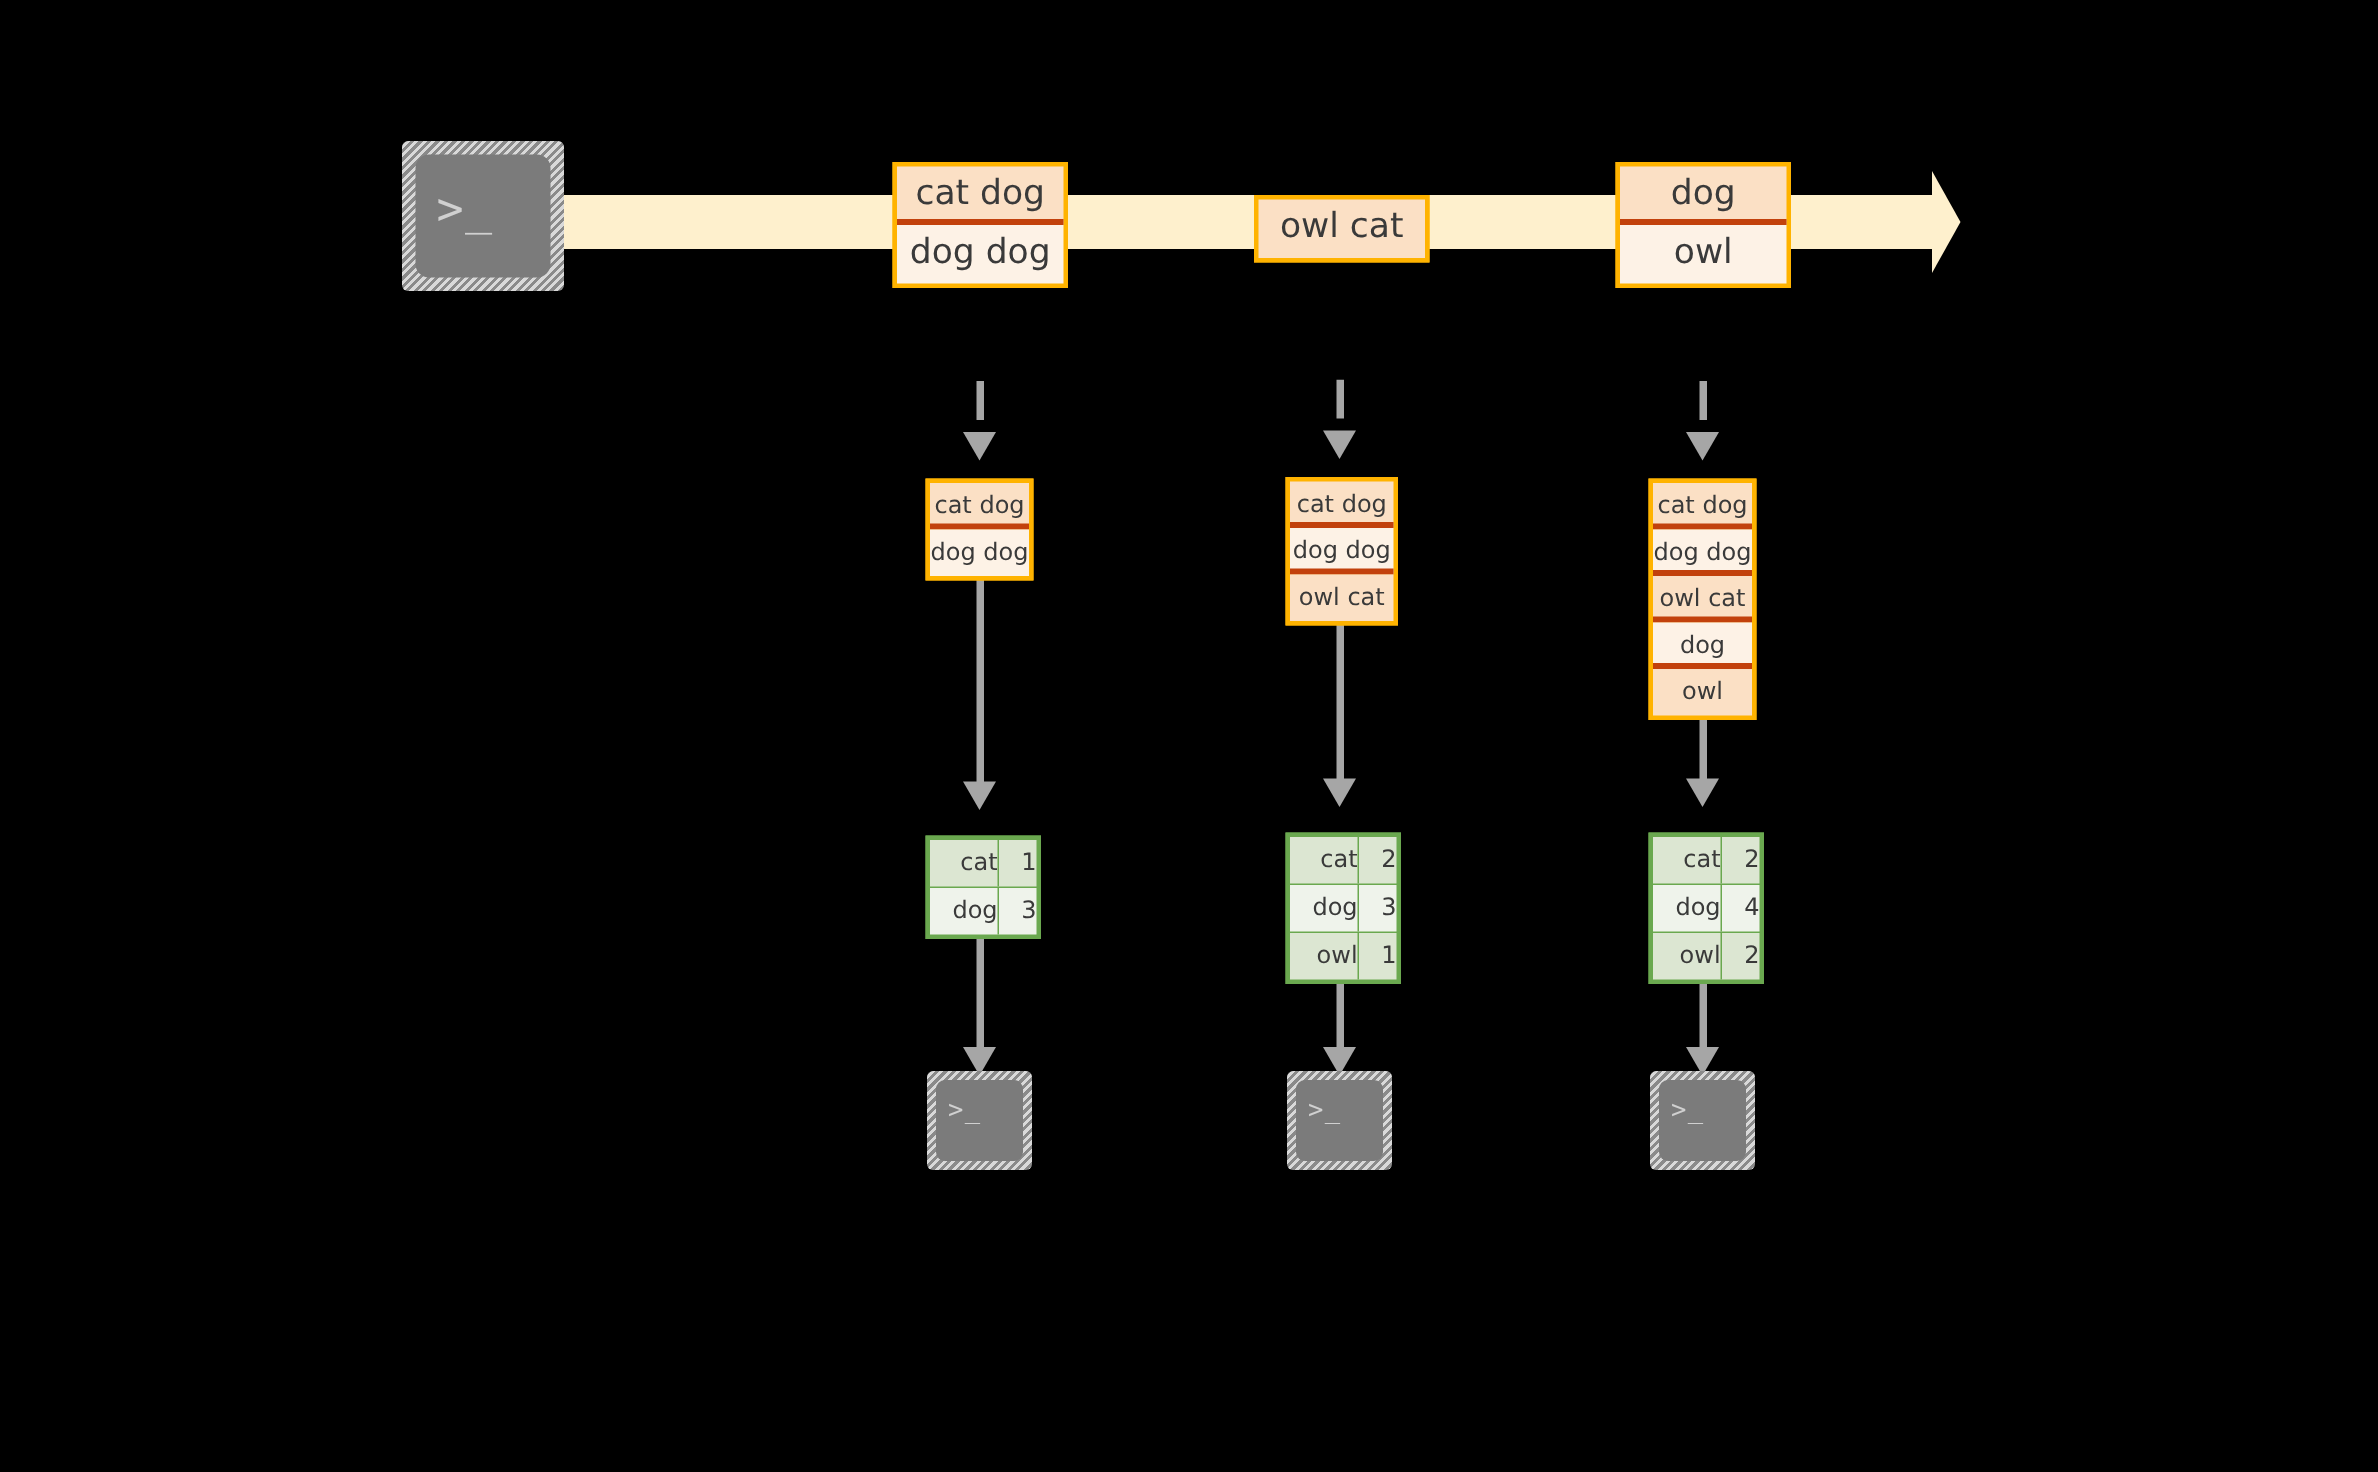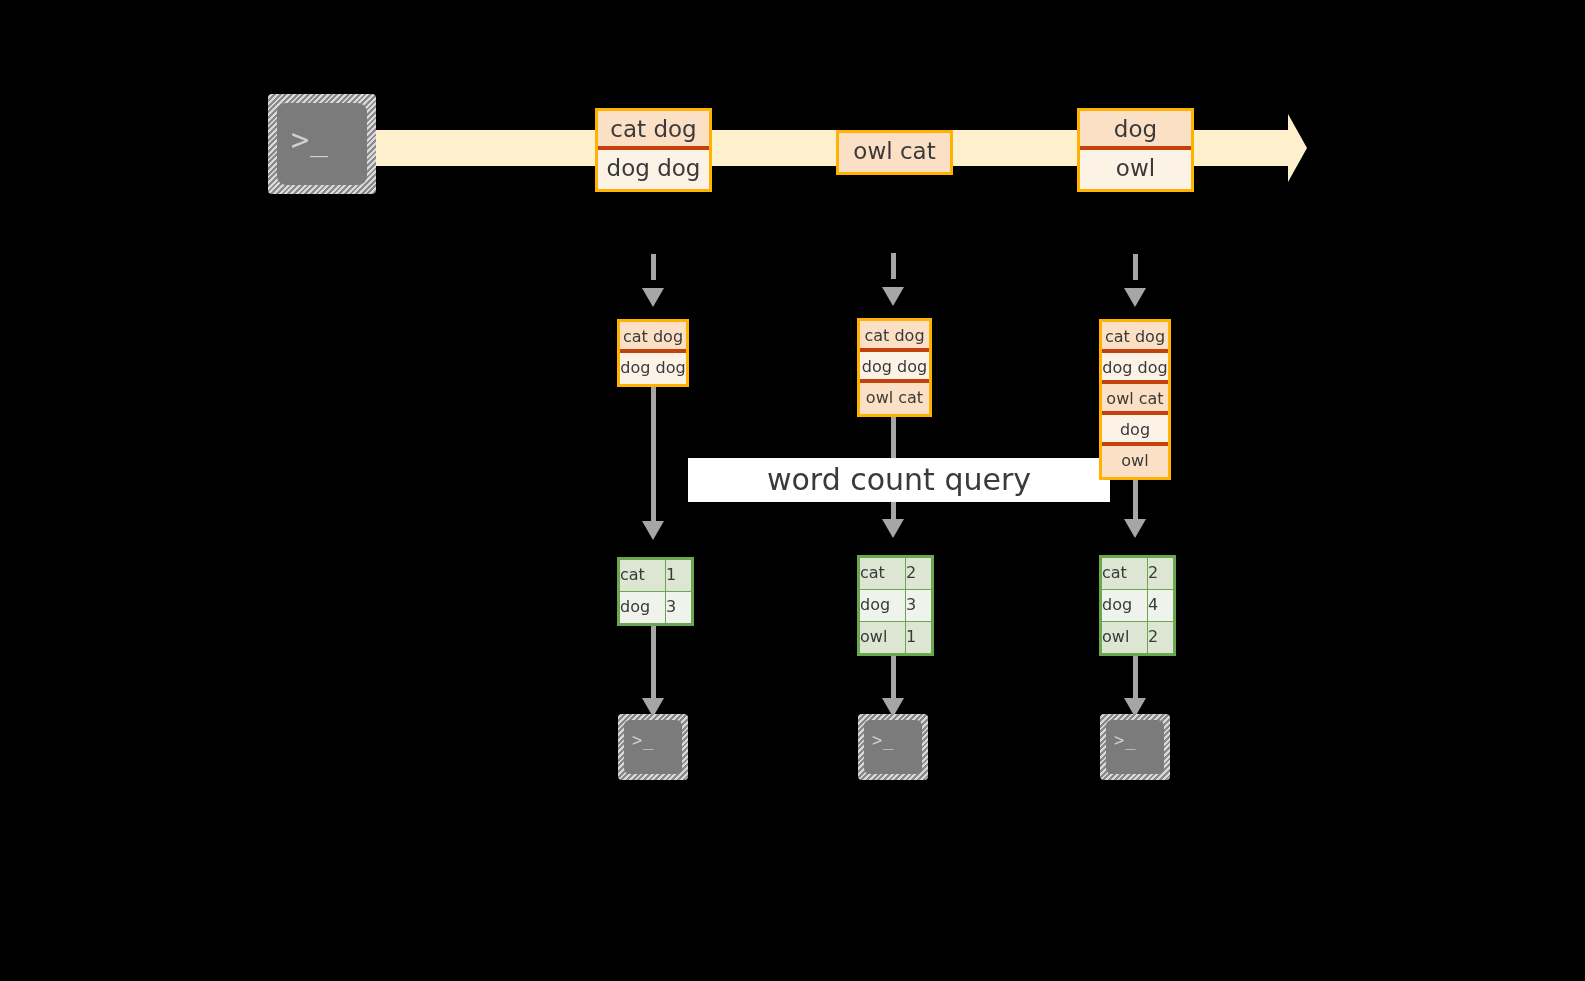--- a/index.html
+++ b/index.html
@@ -131,21 +131,21 @@
     display: flex;
     border-bottom: 1px solid #6AA84F;
     height: 31px;
   }
   .growrow:last-child { border-bottom: none; }
   .gcell {
     background: #DCE6D2;
     color: #3a3a3a;
     font-size: 16px;
     line-height: 29px;
-    text-align: left;
+    text-align: right;
     box-sizing: border-box;
     overflow: hidden;
     white-space: nowrap;
   }
   .growrow.alt .gcell { background: #EFF3EB; }
   .gcell.word {
     width: 48px;
     border-right: 1px solid #6AA84F;
   }
   .gcell.count { width: 26px; }
@@ -232,21 +232,20 @@
   <div class="vline" style="left:891px; top:649px; height:56px;"></div>
   <div class="vhead" style="left:882px; top:698px;"></div>
 
   <div class="vline dashed" style="left:1133px; top:254px; height:44px;"></div>
   <div class="vhead" style="left:1124px; top:288px;"></div>
   <div class="vline" style="left:1133px; top:473px; height:55px;"></div>
   <div class="vhead" style="left:1124px; top:519px;"></div>
   <div class="vline" style="left:1133px; top:649px; height:56px;"></div>
   <div class="vhead" style="left:1124px; top:698px;"></div>
 
-  <div class="query-banner">word count query</div>
 
   <div class="obox acc-box acc-1">
     <div class="ocell">cat dog</div>
     <div class="ocell alt">dog dog</div>
   </div>
 
   <div class="obox acc-box acc-2">
     <div class="ocell">cat dog</div>
     <div class="ocell alt">dog dog</div>
     <div class="ocell">owl cat</div>

